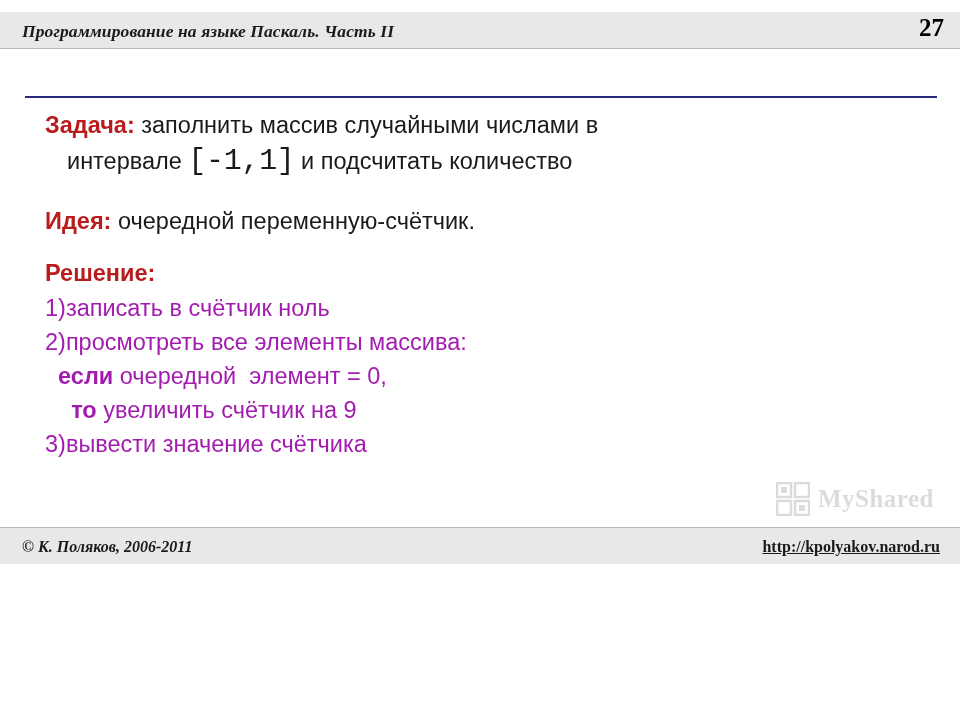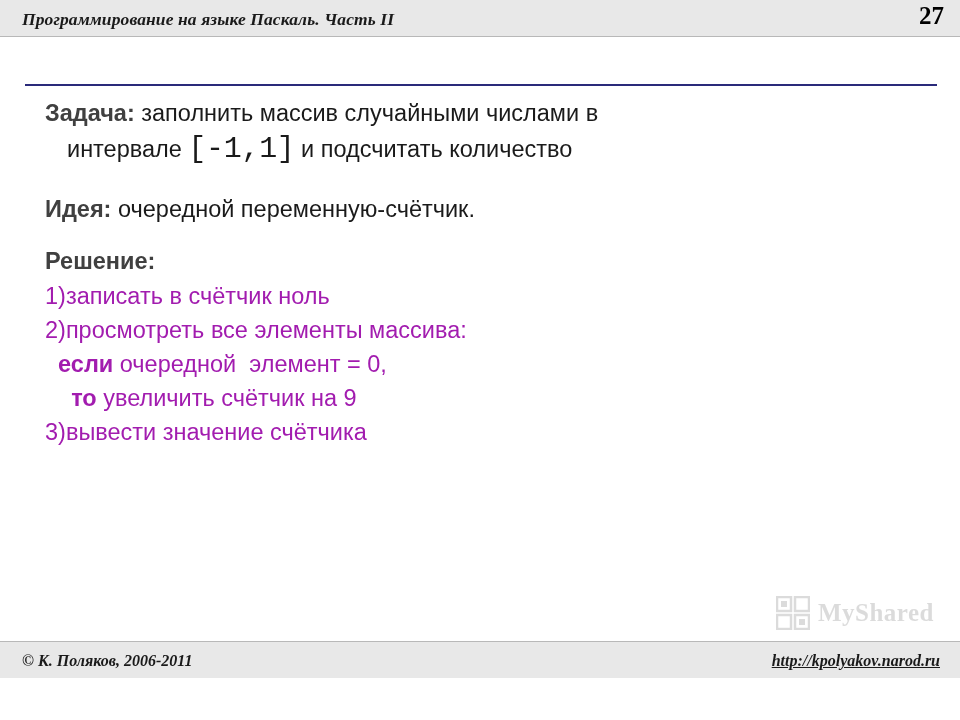--- a/index.html
+++ b/index.html
@@ -10,23 +10,23 @@
     width: 960px;
     height: 720px;
     background: #ffffff;
     font-family: "Liberation Sans", sans-serif;
     position: relative;
     overflow: hidden;
   }
 
   .slide {
     position: absolute;
-    left: 0; top: 0;
-    width: 960px;
-    height: 678px;
+    left: 0; top: 12px;
+    width: 960px;
+    height: 552px;
   }
 
   
   .header-bar {
     position: absolute;
     left: 0;
     top: 0;
     width: 960px;
     height: 36px;
     background: #e8e8e8;
@@ -82,21 +82,21 @@
 
   .block { margin-bottom: 4px; }
 
   .para {
     font-size: 23.5px;
     color: #1a1a1a;
     line-height: 36px;
     white-space: pre-wrap;
   }
   .lead {
-    color: #404040;
+    color: #b91c1c;
     font-weight: bold;
   }
   .mono {
     font-family: "Liberation Mono", "DejaVu Sans Mono", monospace;
     font-size: 30px;
     letter-spacing: -0.3px;
   }
   .indent-1 { padding-left: 22px; }
 
   .gap-lg { height: 20px; }
@@ -128,21 +128,20 @@
     font-style: italic;
     font-weight: bold;
     font-size: 16px;
     color: #1a1a1a;
   }
   .footer-right {
     position: absolute;
     right: 20px;
     bottom: 8px;
     font-family: "Liberation Serif", serif;
-    font-style: italic;
     font-weight: bold;
     font-size: 16px;
     color: #1a1a1a;
     text-decoration: underline;
   }
 
   
   .watermark {
     position: absolute;
     right: 26px;

